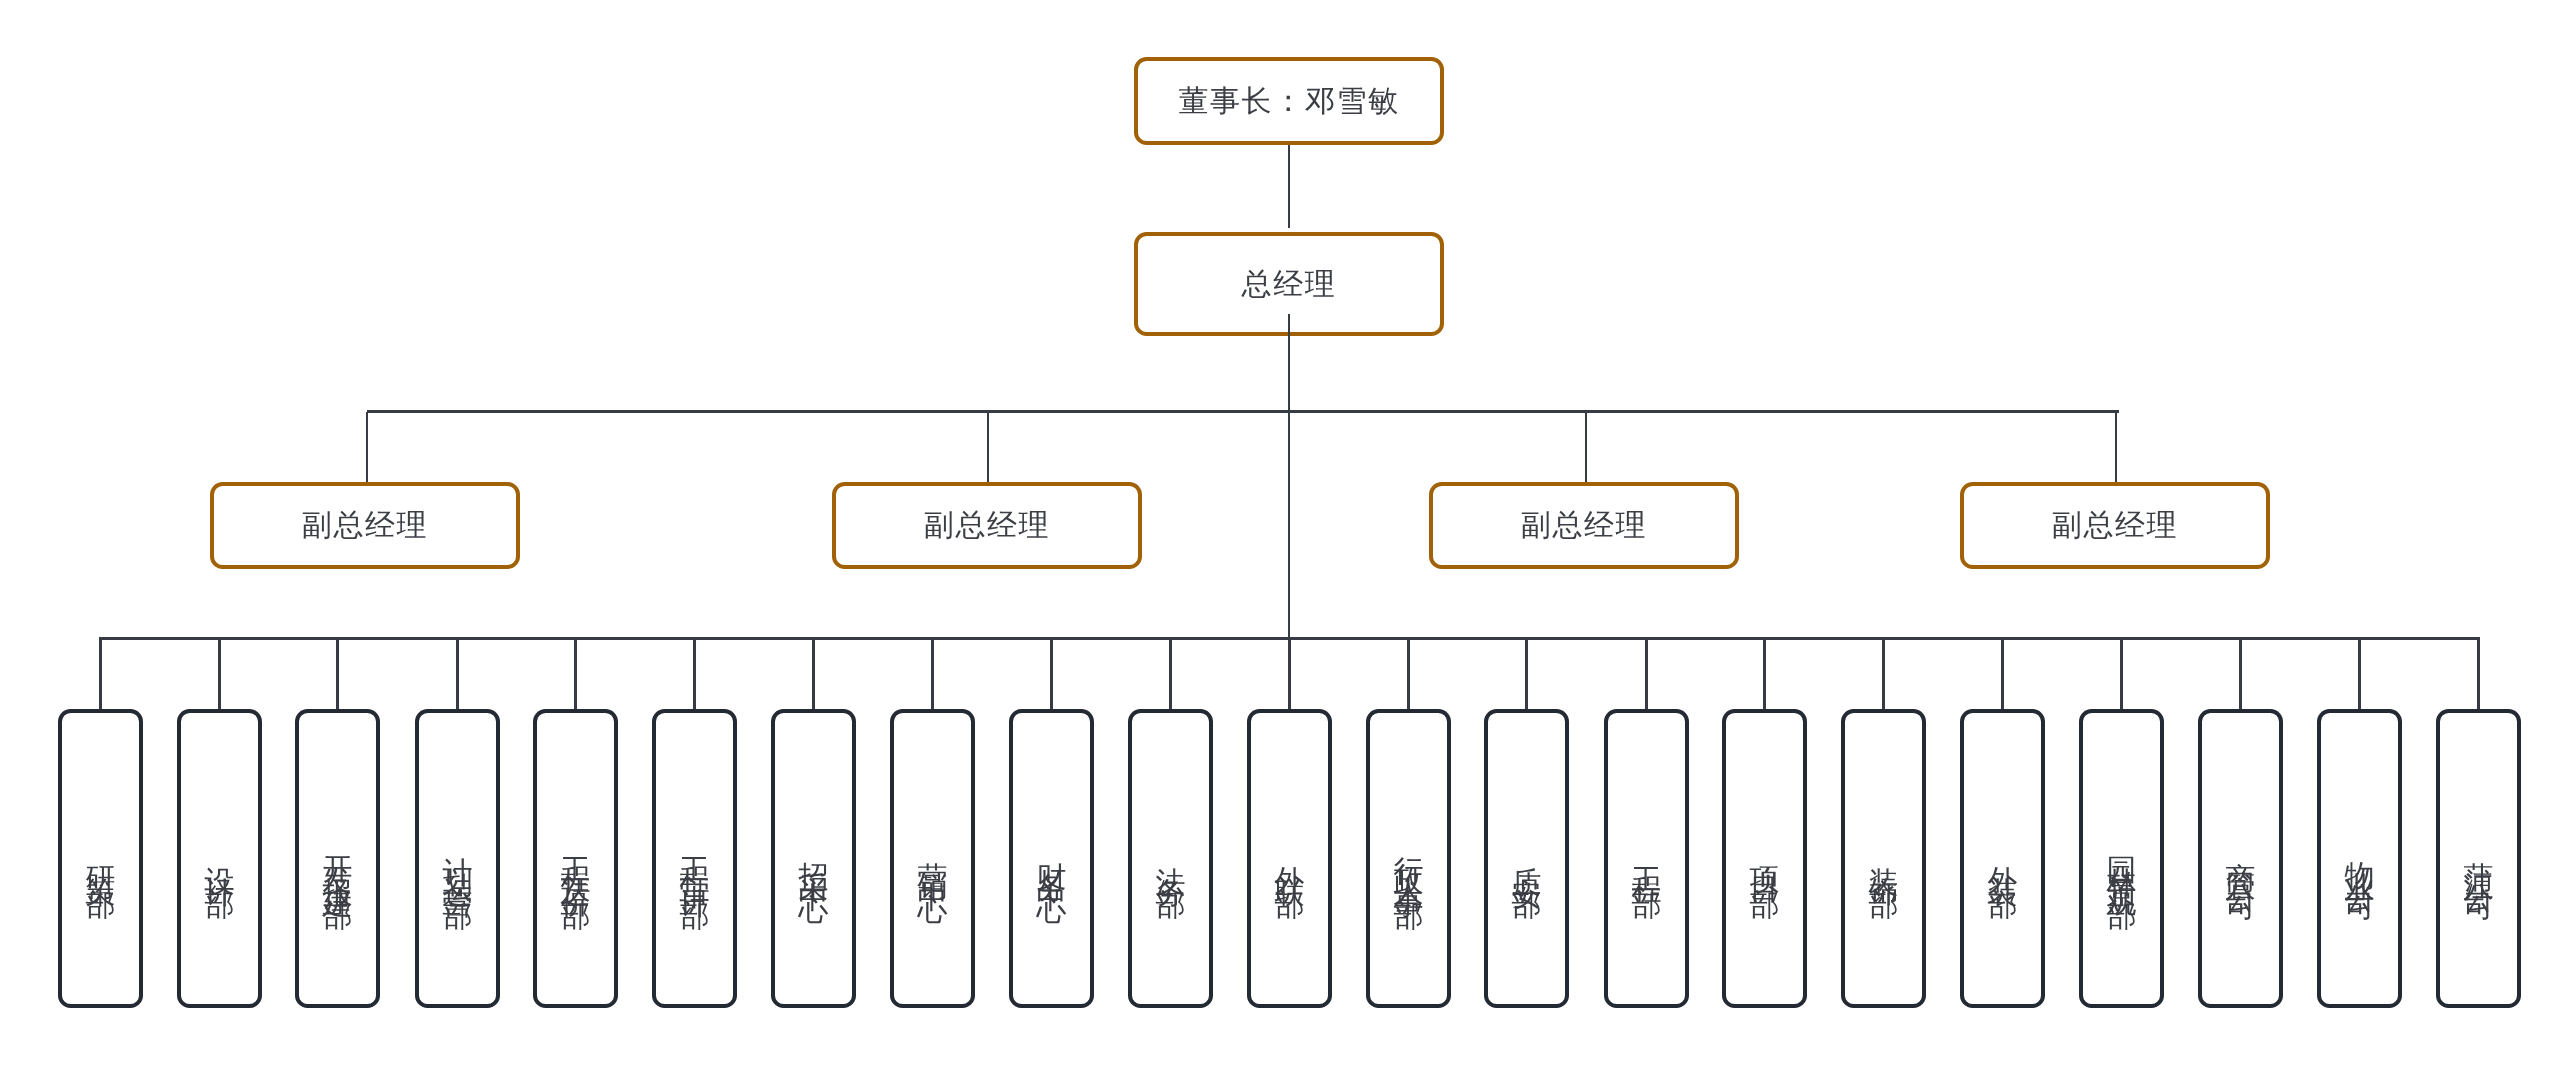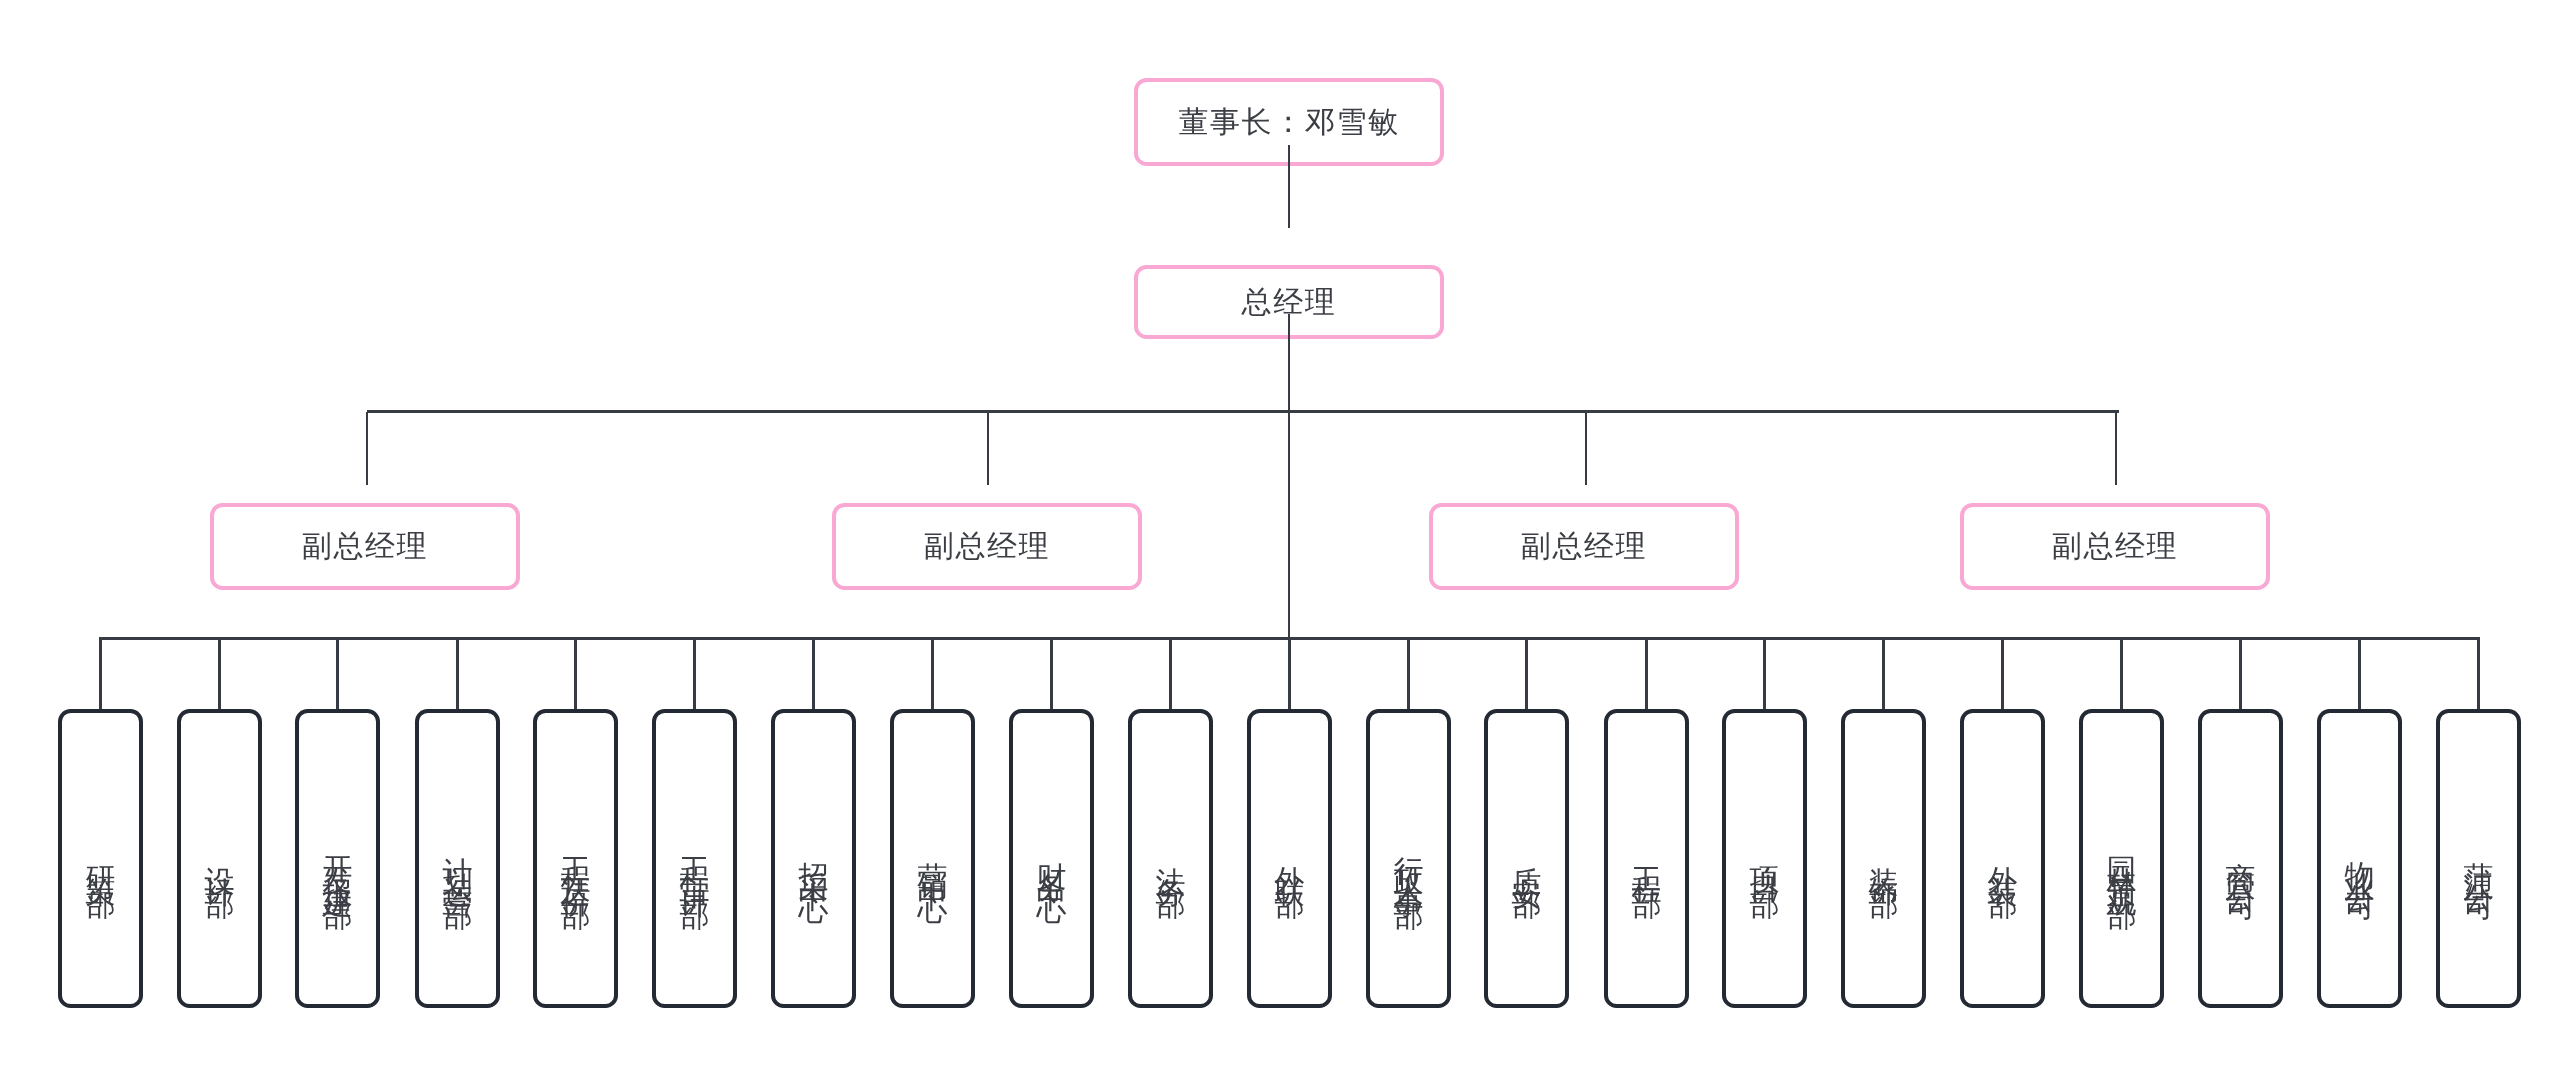--- a/index.html
+++ b/index.html
@@ -17,30 +17,29 @@
     position: absolute;
     background: #373c44;
   }
   .hline { height: 3.2px; }
   .vline { width: 2.4px; }
   
   .hbox {
     position: absolute;
     box-sizing: border-box;
     width: 310px;
-    border: 4px solid #f9a8d4;
+    border: 4px solid #a16207;
     border-radius: 12.6px;
     background: #ffffff;
     display: flex;
     align-items: center;
     justify-content: center;
     font-size: 30px;
     letter-spacing: 1.6px;
     color: #3b3e44;
-    margin-top: 21px;
   }
   
   .dept {
     position: absolute;
     top: 637px;
     width: 85px;
     height: 371px;
   }
   .dept .drop {
     position: absolute;
@@ -81,21 +80,21 @@
 </style>
 </head>
 <body>
 
 <div id="stage">
 
   <div class="hbox" style="left:1134px; top:57px; height:88px;">董事长：邓雪敏</div>
 
   <div class="vline" style="left:1288px; top:145px; height:83px;"></div>
 
-  <div class="hbox" style="left:1134px; top:244px; height:74px;">总经理</div>
+  <div class="hbox" style="left:1134px; top:232px; height:104px;">总经理</div>
 
   <div class="vline" style="left:1288px; top:314px; height:325px;"></div>
 
   <div class="hline" style="left:367px; top:410px; width:1752px;"></div>
 
   <div class="l3drop" style="left:366px;"></div>
   <div class="l3drop" style="left:987px;"></div>
   <div class="l3drop" style="left:1585px;"></div>
   <div class="l3drop" style="left:2115px;"></div>
 

